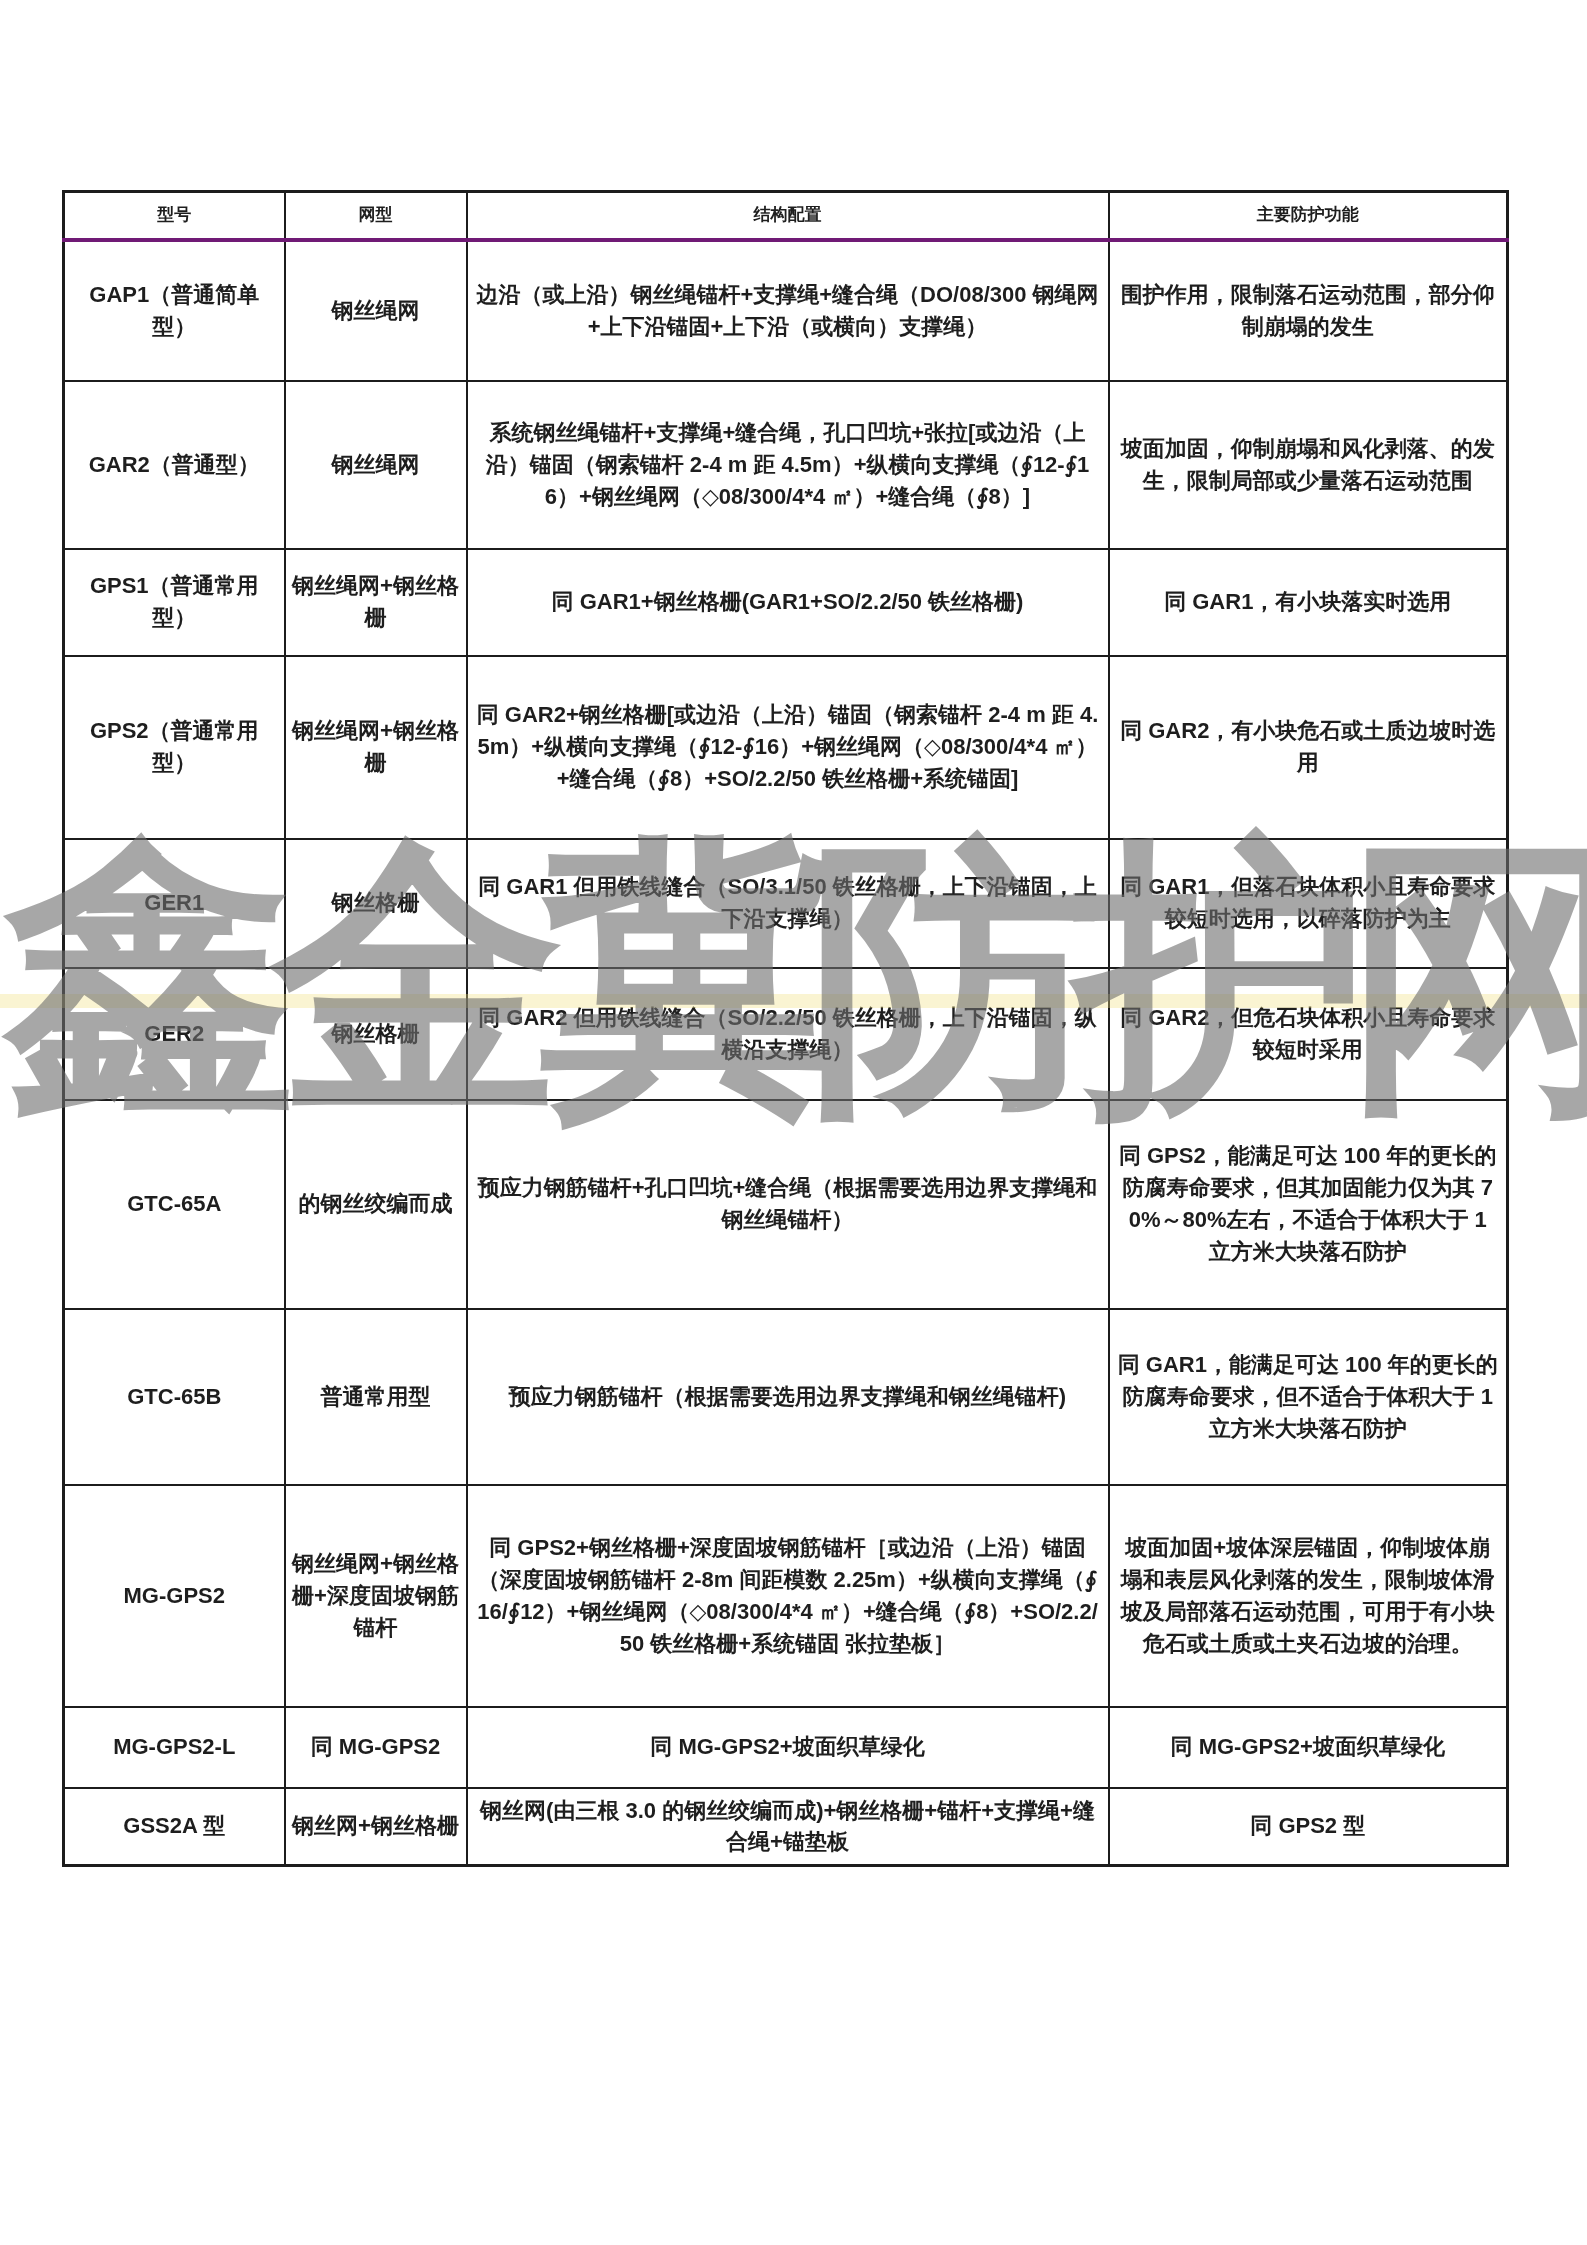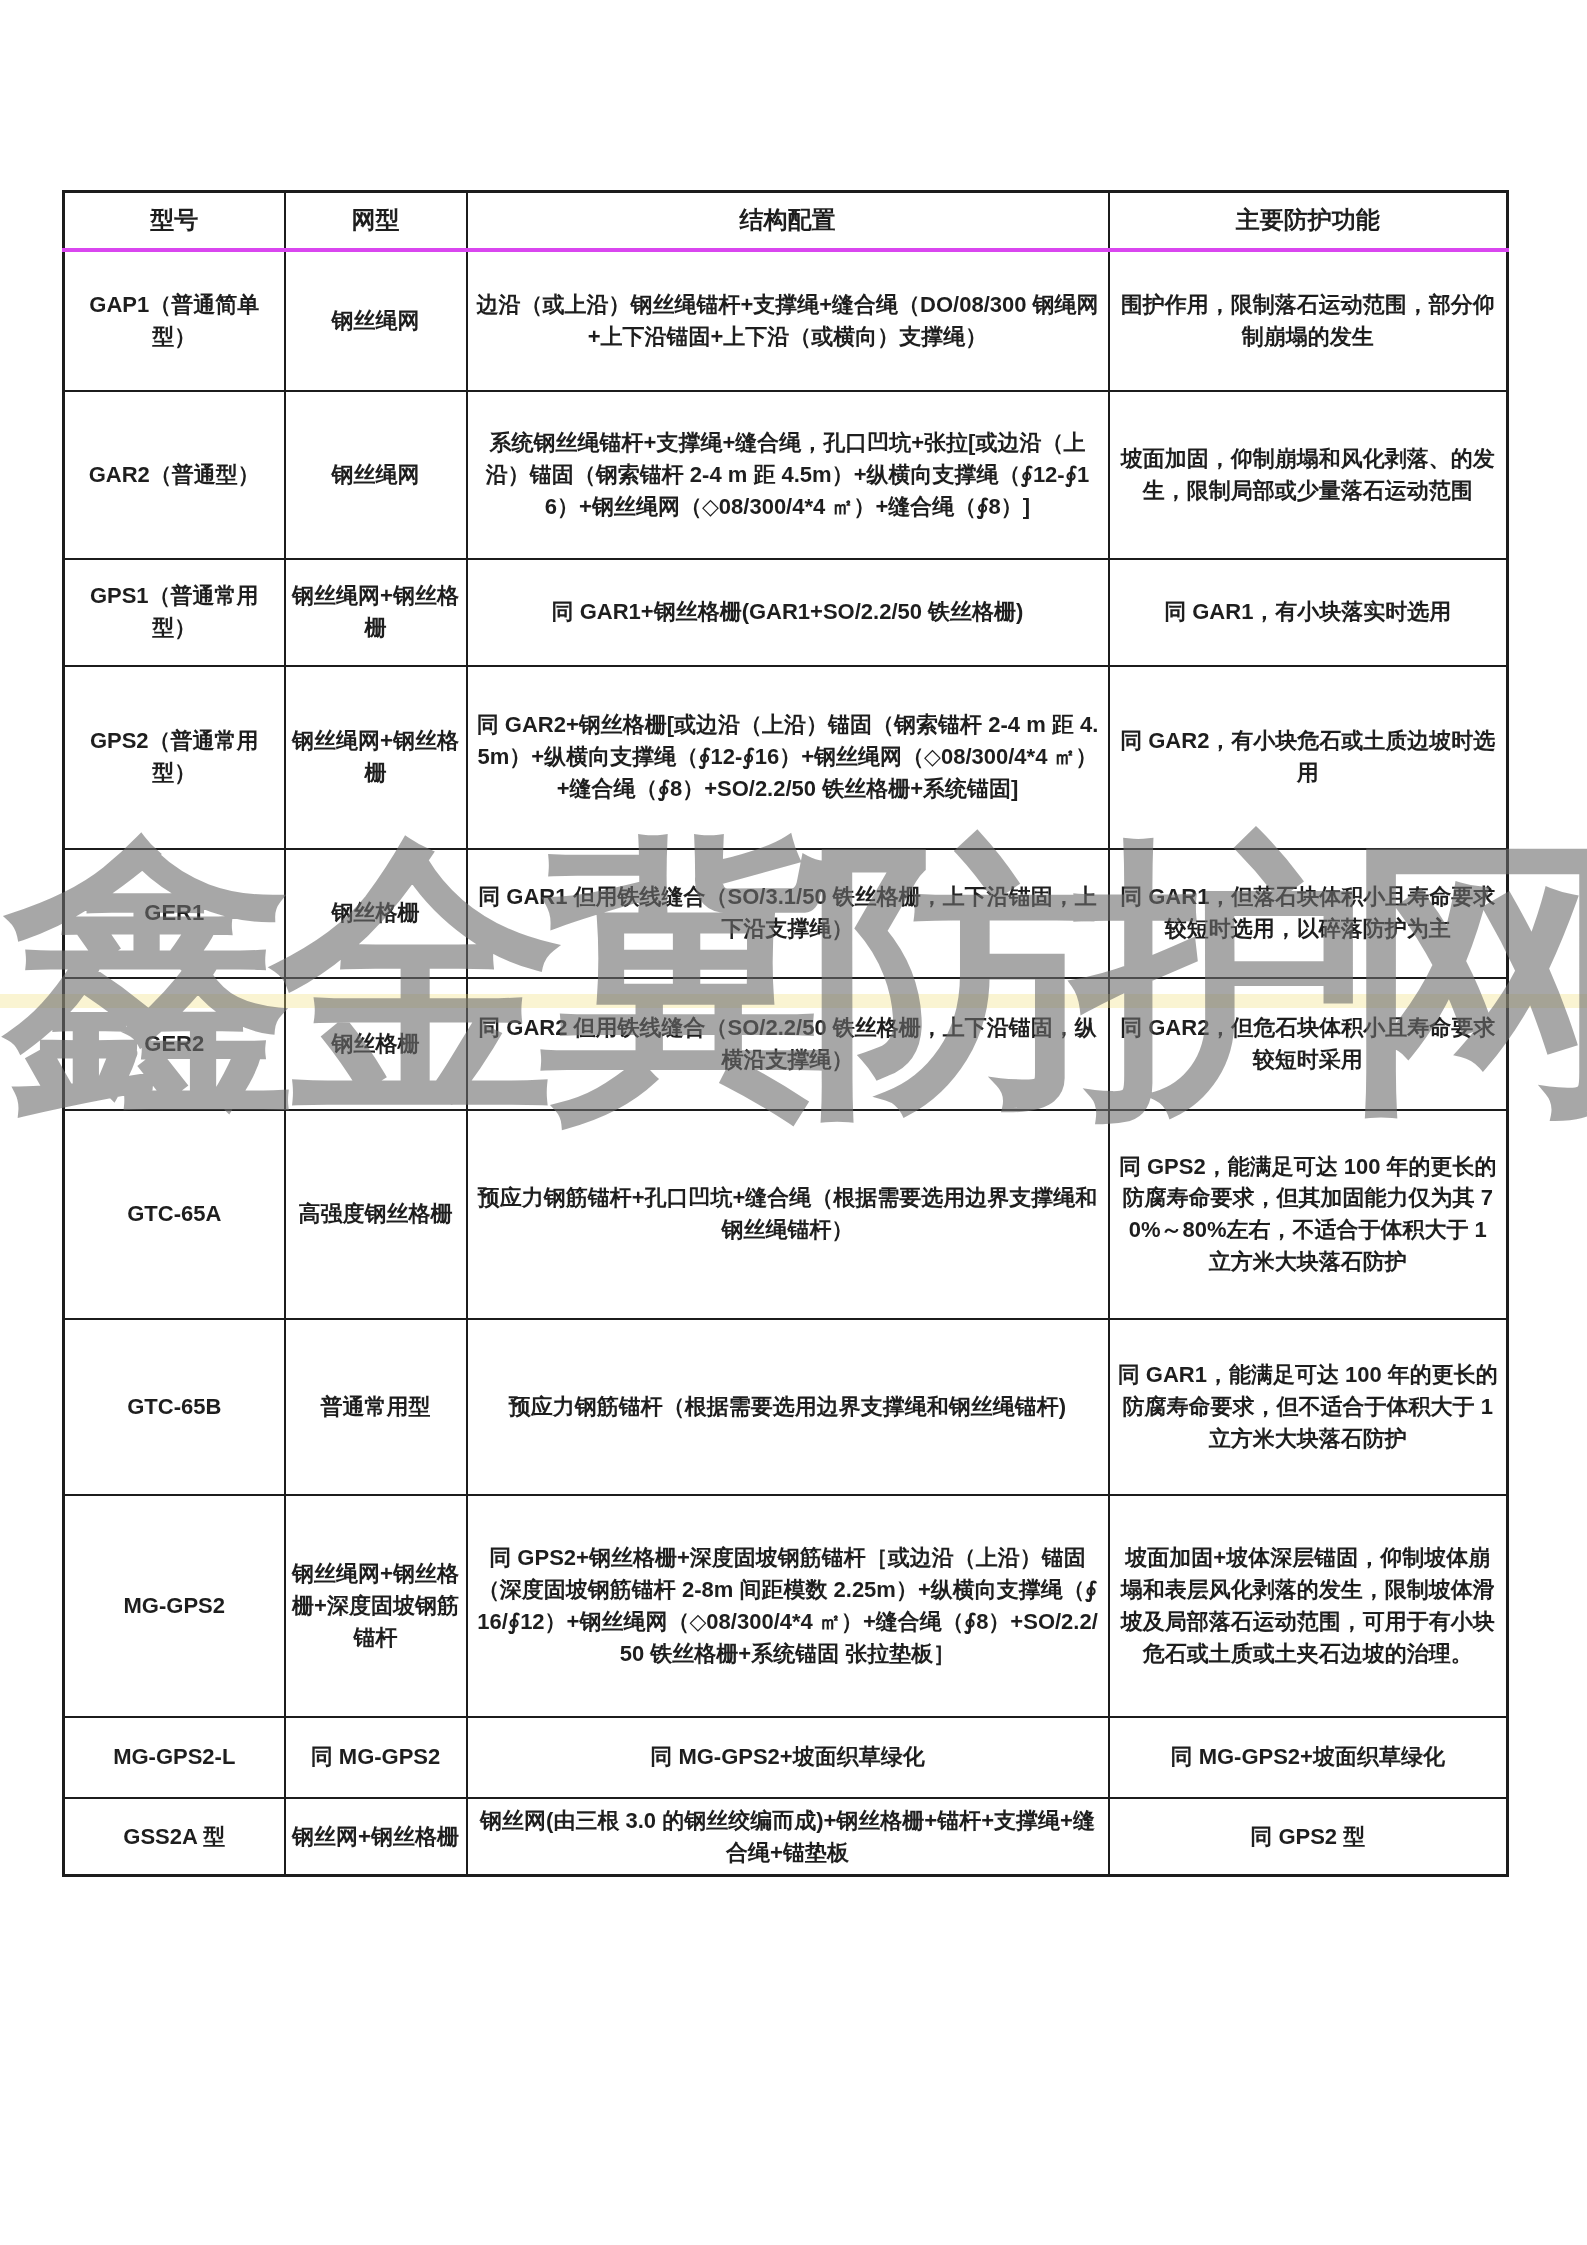--- a/index.html
+++ b/index.html
@@ -28,22 +28,22 @@
     border: 2px solid #1c1c1c;
     text-align: center;
     vertical-align: middle;
     padding: 4px 6px;
     font-size: 22px;
     line-height: 1.45;
     font-weight: 600;
     word-break: break-all;
   }
   table.spec-table tr.header-row th {
-    border-bottom: 4px solid #d946ef;
-    font-size: 24px;
+    border-bottom: 4px solid #701a75;
+    font-size: 17px;
     font-weight: 700;
     padding: 10px 6px;
   }
   table.spec-table {
     border: 3px solid #1c1c1c;
   }
   .col-model  { width: 221px; }
   .col-net    { width: 182px; }
   .col-struct { width: 642px; }
   .col-func   { width: 399px; }
@@ -132,21 +132,21 @@
 
     <tr style="height:132px;">
       <td>GER2</td>
       <td>钢丝格栅</td>
       <td>同 GAR2 但用铁线缝合（SO/2.2/50 铁丝格栅，上下沿锚固，纵横沿支撑绳）</td>
       <td>同 GAR2，但危石块体积小且寿命要求较短时采用</td>
     </tr>
 
     <tr style="height:209px;">
       <td>GTC-65A</td>
-      <td>高强度钢丝格栅</td>
+      <td>的钢丝绞编而成</td>
       <td>预应力钢筋锚杆+孔口凹坑+缝合绳（根据需要选用边界支撑绳和钢丝绳锚杆）</td>
       <td>同 GPS2，能满足可达 100 年的更长的防腐寿命要求，但其加固能力仅为其 70%～80%左右，不适合于体积大于 1 立方米大块落石防护</td>
     </tr>
 
     <tr style="height:176px;">
       <td>GTC-65B</td>
       <td>普通常用型</td>
       <td>预应力钢筋锚杆（根据需要选用边界支撑绳和钢丝绳锚杆)</td>
       <td>同 GAR1，能满足可达 100 年的更长的防腐寿命要求，但不适合于体积大于 1 立方米大块落石防护</td>
     </tr>

